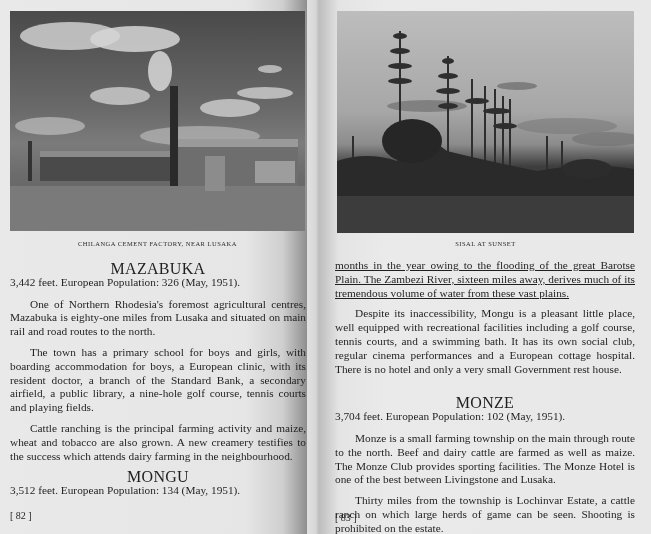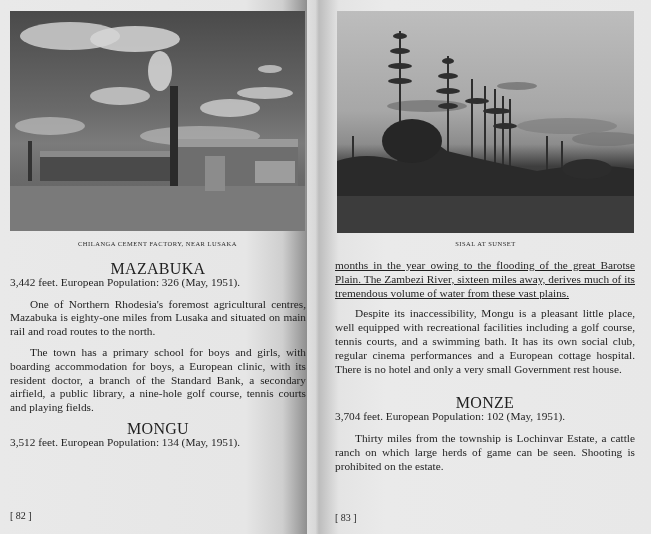--- a/index.html
+++ b/index.html
@@ -65,20 +65,21 @@
       <rect x="245" y="150" width="40" height="22" fill="#9d9d9d"></rect>
     </svg>
   </div>
   <div class="caption" style="left:10px; top:240px; width:295px;">Chilanga Cement Factory, near Lusaka</div>
 
   <div class="text-block" style="left:10px; top:262px; width:296px;">
     <div class="heading">MAZABUKA</div>
     <div class="subhead">3,442 feet.   European Population: 326 (May, 1951).</div>
     <p>One of Northern Rhodesia's foremost agricultural centres, Mazabuka is eighty-one miles from Lusaka and situated on main rail and road routes to the north.</p>
     <p>The town has a primary school for boys and girls, with boarding accommodation for boys, a European clinic, with its resident doctor, a branch of the Standard Bank, a secondary airfield, a public library, a nine-hole golf course, tennis courts and playing fields.</p>
+    <p>Cattle ranching is the principal farming activity and maize, wheat and tobacco are also grown.  A new creamery testifies to the success which attends dairy farming in the neighbourhood.</p>
     <div class="heading" style="margin-top:6px;">MONGU</div>
     <div class="subhead">3,512 feet.   European Population: 134 (May, 1951).</div>
 
   </div>
   <div class="pagenum" style="left:10px; top:510px; width:296px;">[ 82 ]</div>
 </div>
 
 <div class="gutter"></div>
 
 <div class="page page-right">
@@ -119,16 +120,17 @@
       <rect x="0" y="185" width="297" height="37" fill="#3c3c3c"></rect>
     </svg>
   </div>
   <div class="caption" style="left:18px; top:240px; width:297px;">Sisal at Sunset</div>
 
   <div class="text-block" style="left:16px; top:259px; width:300px;">
     <p style="text-indent:0;text-decoration:underline;">months in the year owing to the flooding of the great Barotse Plain. The Zambezi River, sixteen miles away, derives much of its tremendous volume of water from these vast plains.</p>
     <p style="margin-top:0;">Despite its inaccessibility, Mongu is a pleasant little place, well equipped with recreational facilities including a golf course, tennis courts, and a swimming bath.  It has its own social club, regular cinema performances and a European cottage hospital.  There is no hotel and only a very small Government rest house.</p>
     <div class="heading" style="margin-top:20px;">MONZE</div>
     <div class="subhead">3,704 feet.   European Population: 102 (May, 1951).</div>
+    <p>Monze is a small farming township on the main through route to the north.  Beef and dairy cattle are farmed as well as maize.  The Monze Club provides sporting facilities.  The Monze Hotel is one of the best between Livingstone and Lusaka.</p>
     <p>Thirty miles from the township is Lochinvar Estate, a cattle ranch on which large herds of game can be seen.  Shooting is prohibited on the estate.</p>
   </div>
   <div class="pagenum" style="left:16px; top:512px; width:300px;">[ 83 ]</div>
 </div>
 
 </body></html>

